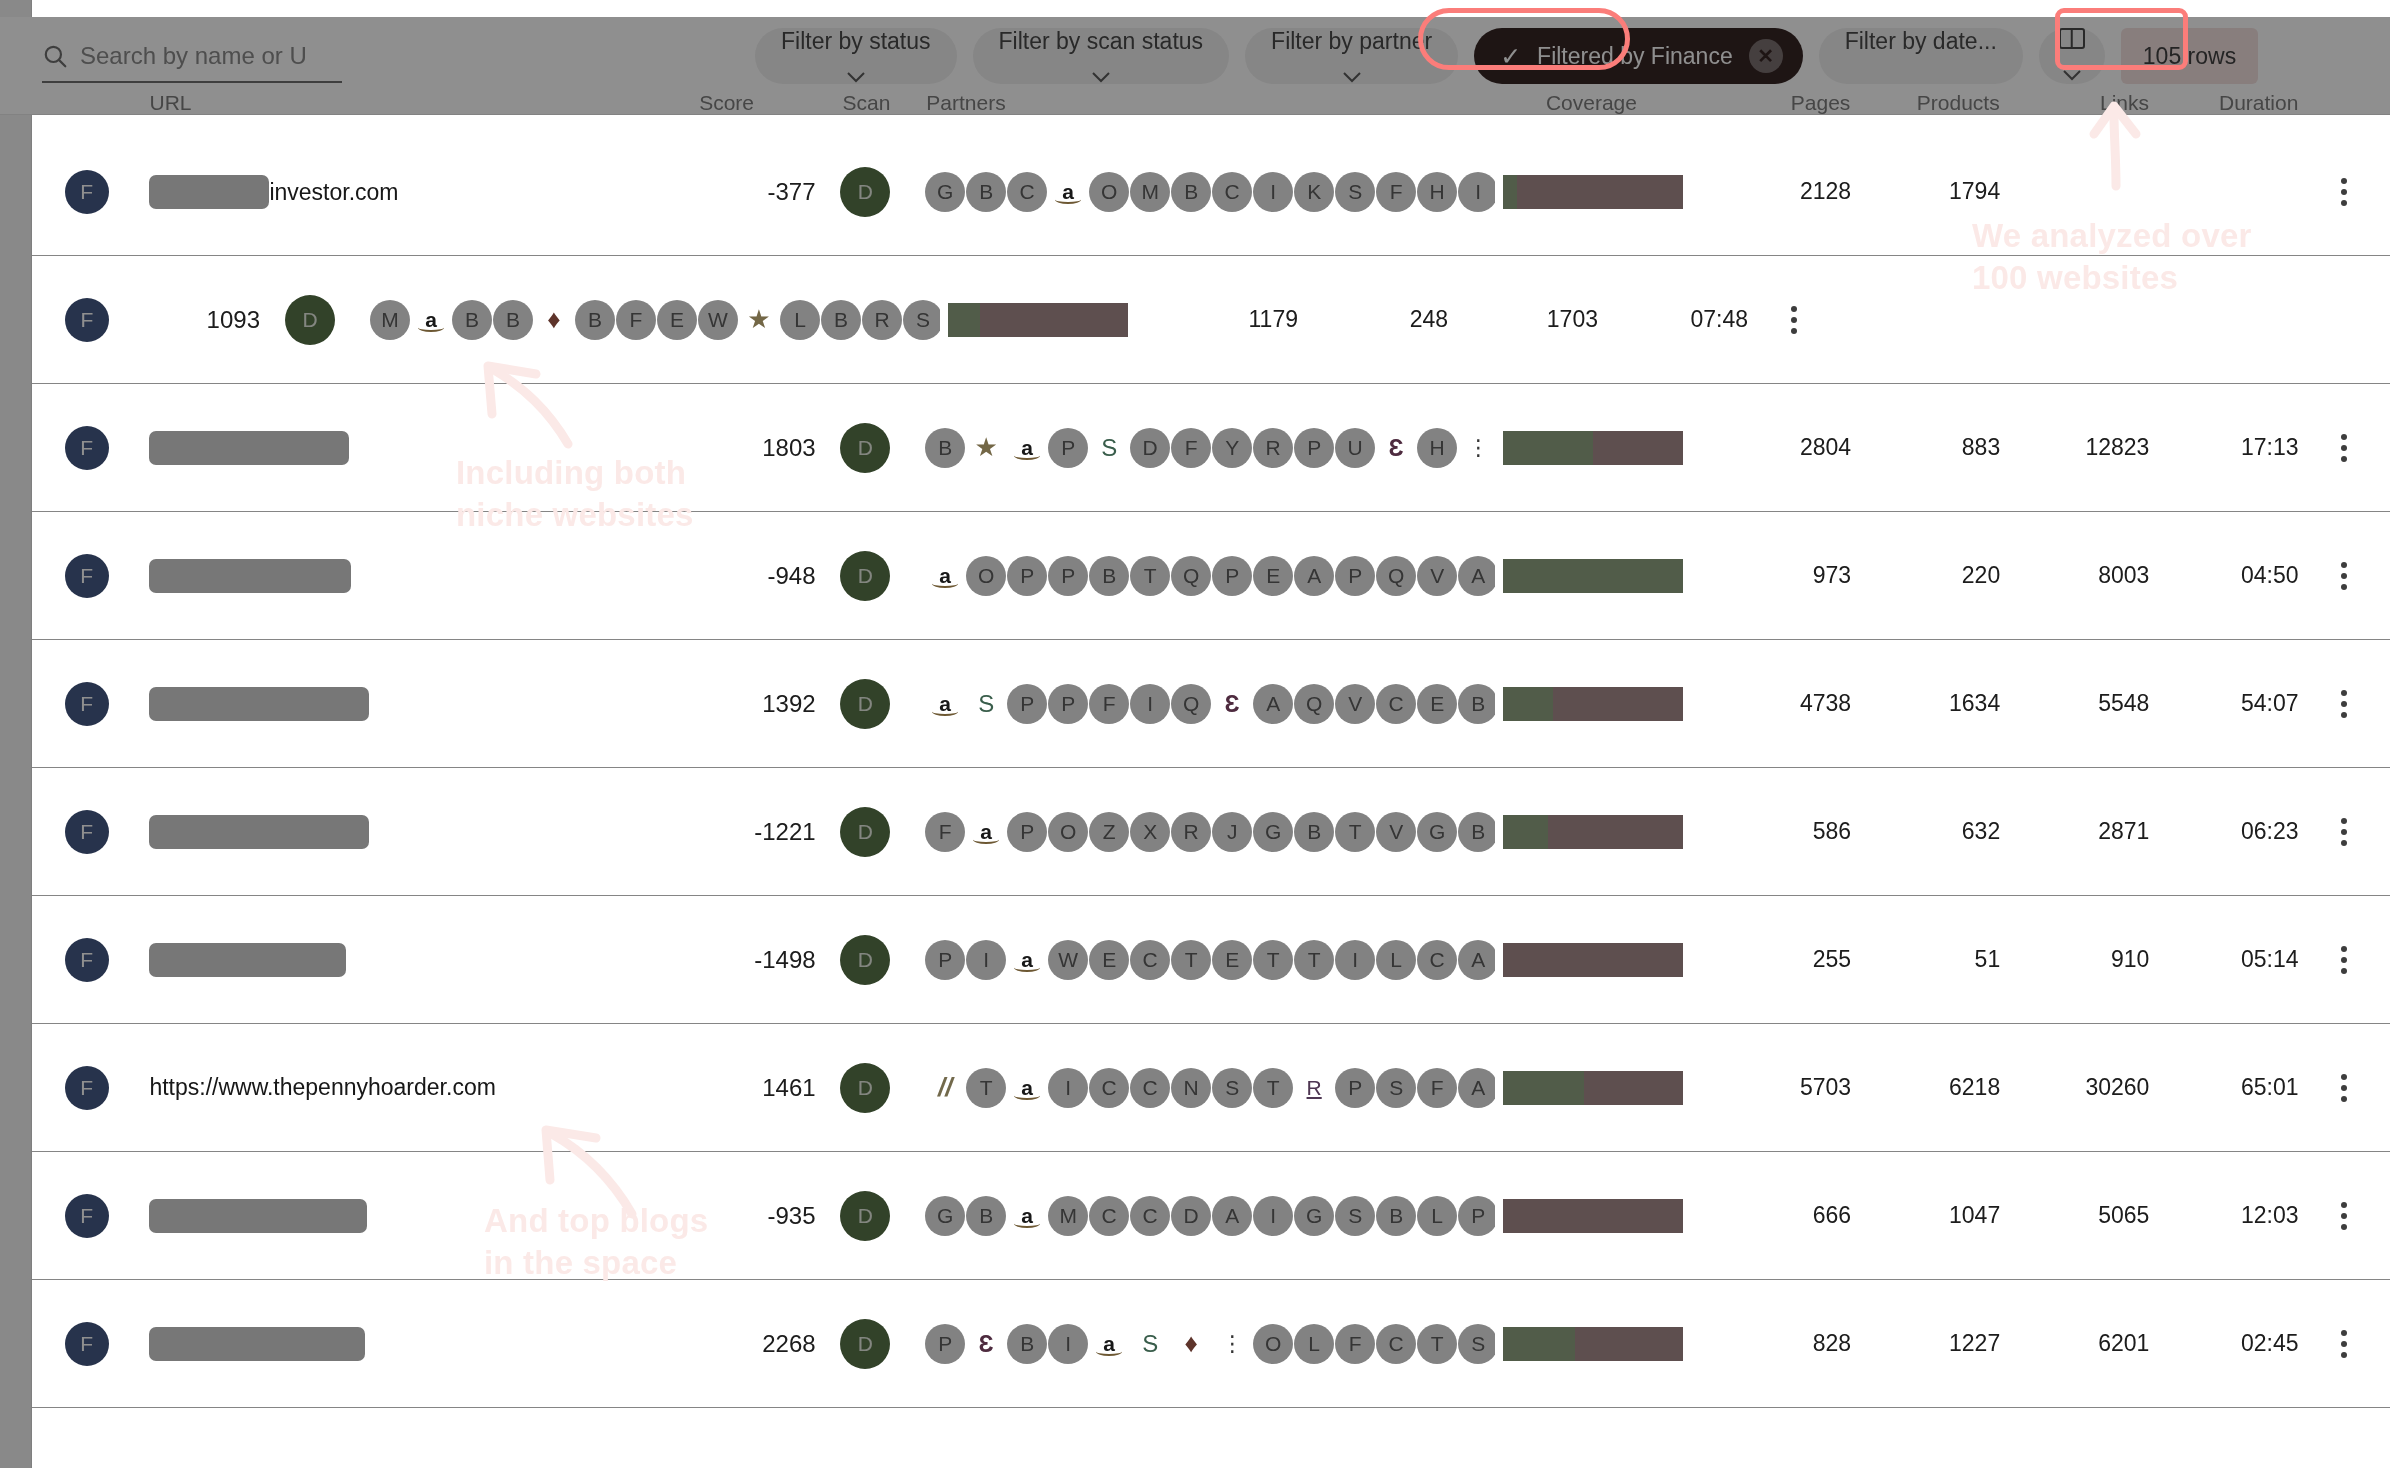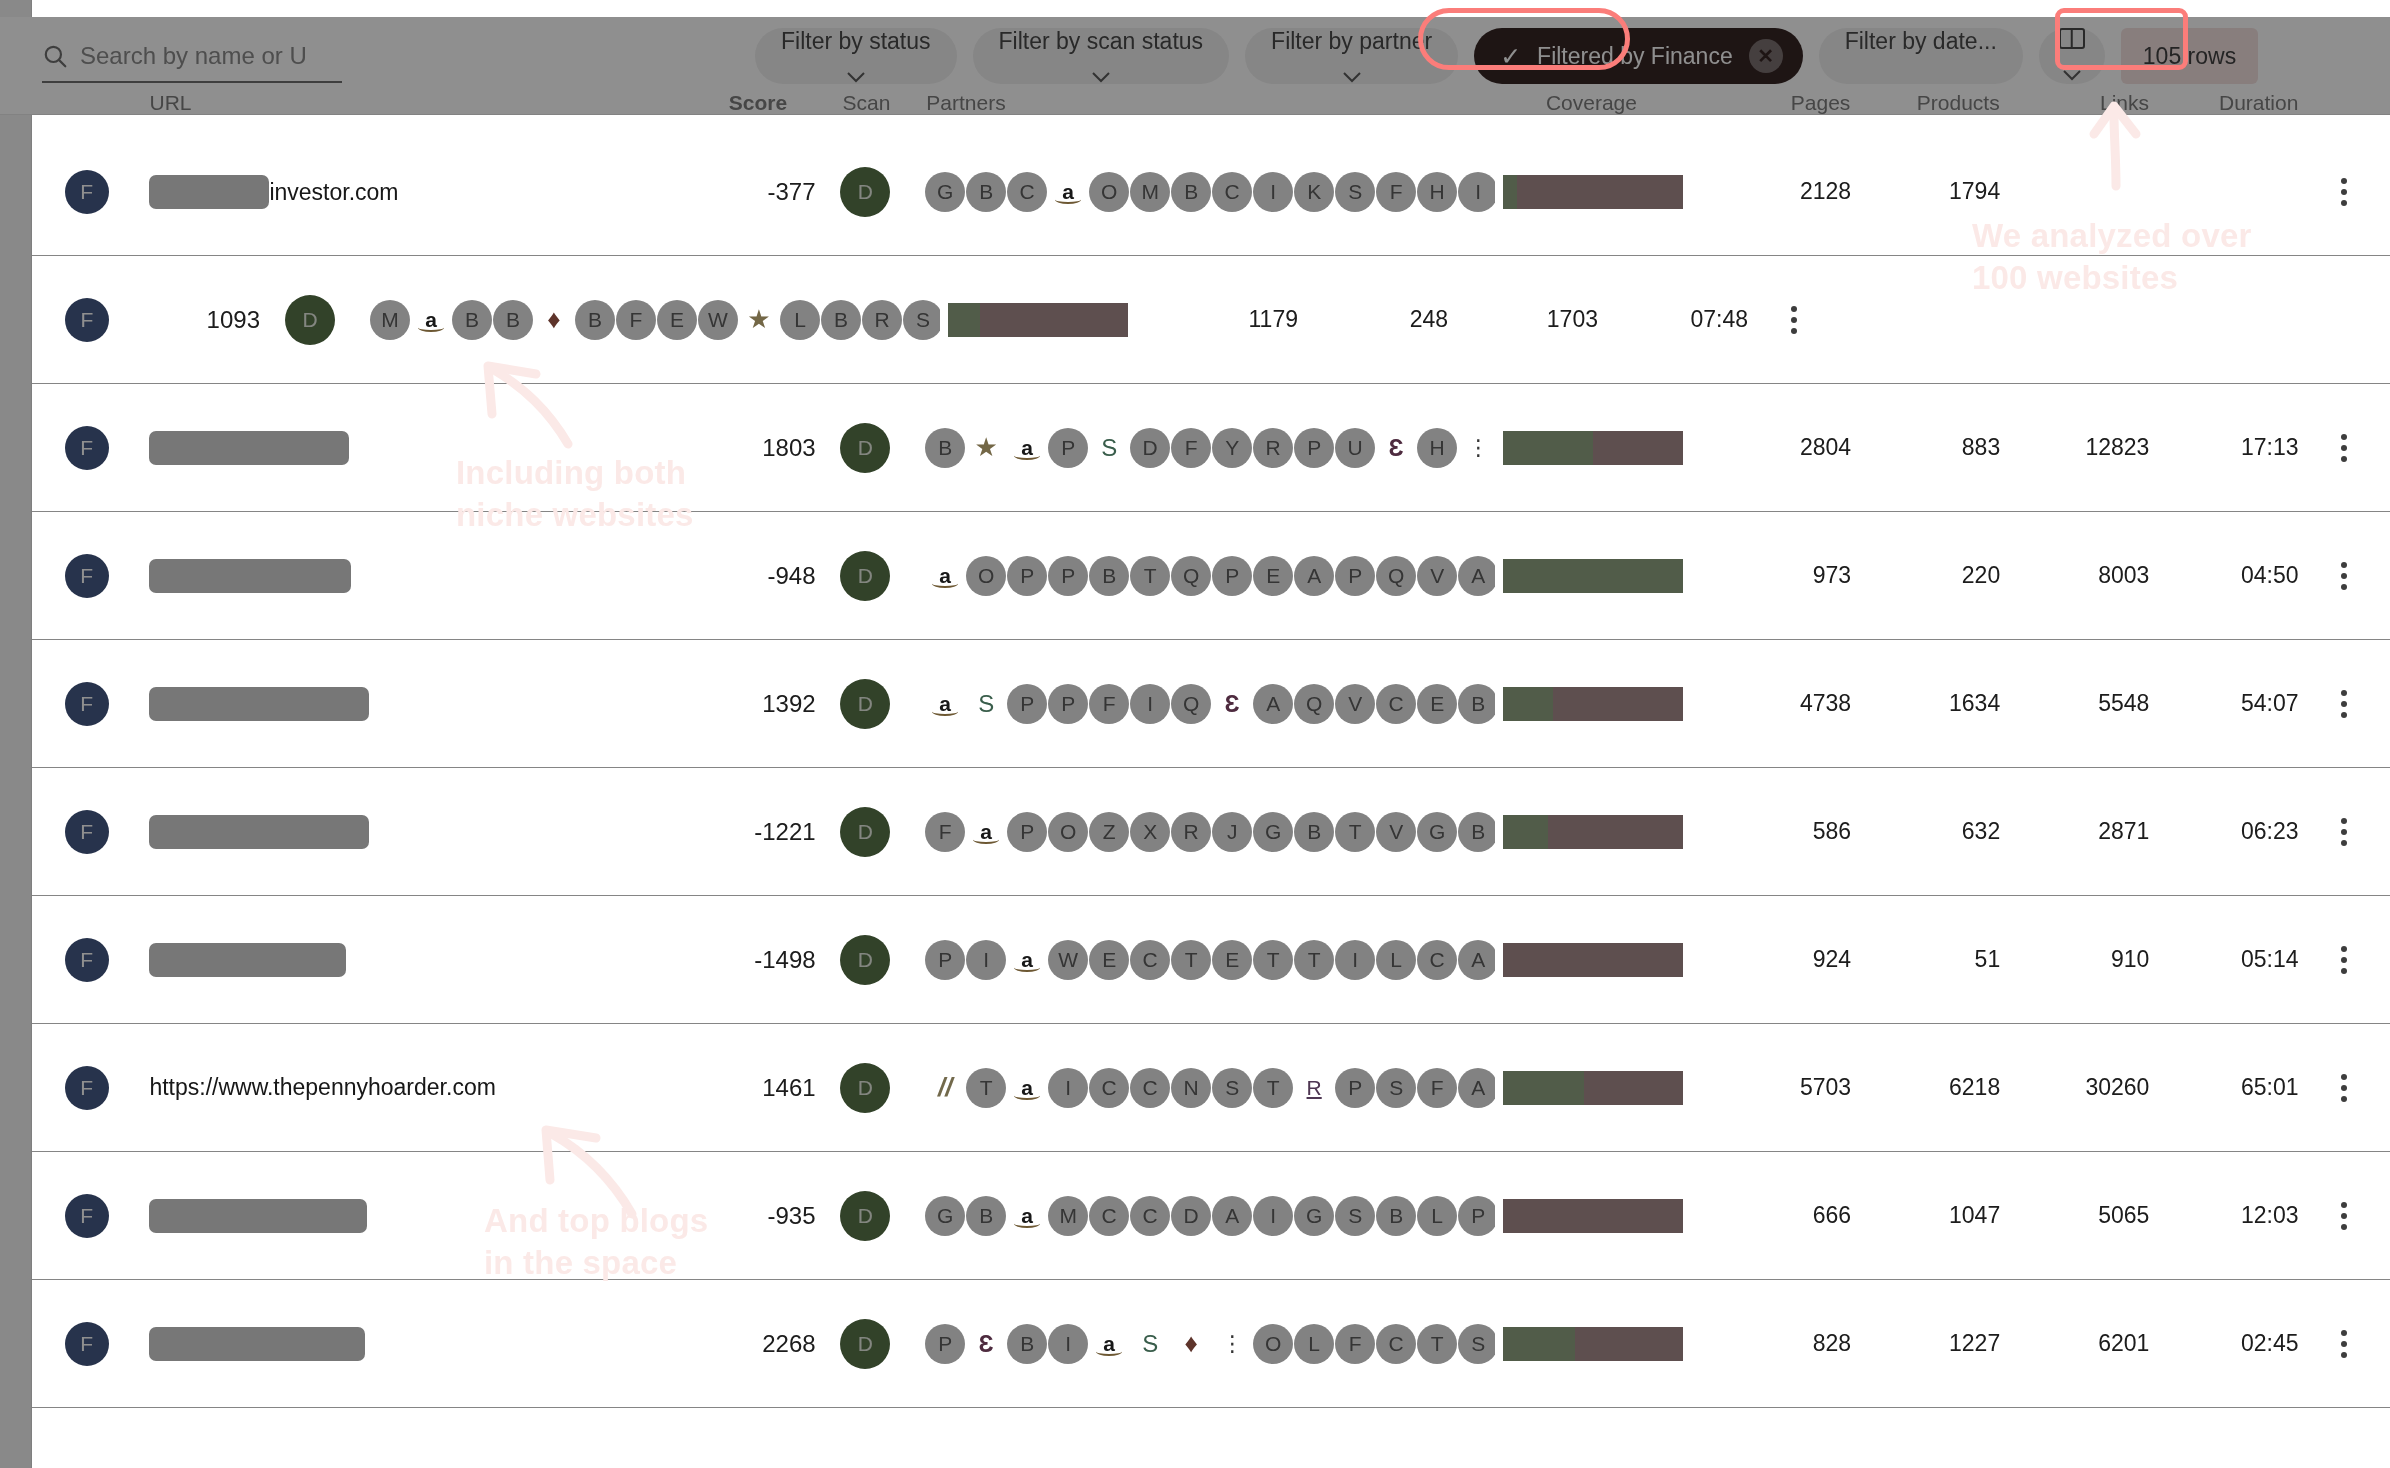--- a/index.html
+++ b/index.html
@@ -110,21 +110,21 @@
   .c-score { width: 130px; text-align: right; padding-right: 12px; }
   .c-scan  { width: 76px;  display: flex; justify-content: center; }
   .c-partners { width: 580px; padding-left: 22px; }
   .c-coverage { width: 220px; display: flex; justify-content: center; }
   .c-pages { width: 150px; text-align: right; }
   .c-products { width: 150px; text-align: right; }
   .c-links { width: 150px; text-align: right; }
   .c-duration { width: 150px; text-align: right; }
   .c-menu  { width: 92px; display: flex; justify-content: center; }
 
-  .thead .c-score { text-align: center; padding-right: 12px; font-weight: bold; }
+  .thead .c-score { text-align: left; padding-right: 12px; }
   .thead .c-partners { padding-left: 22px; }
   .thead .c-coverage { display: block; text-align: center; }
 
   .badge-f {
     width: 44px; height: 44px; border-radius: 50%;
     background: #3b5ba0; color: #fff;
     display: flex; align-items: center; justify-content: center;
     font-size: 21px;
   }
   .redact {
@@ -561,21 +561,21 @@
                 <span class="pav">C</span>
                 <span class="pav">A</span>
               </div>
             </div>
             <div class="c-coverage">
               <span class="cov">
                 <span class="g" style="width:0%"></span>
                 <span class="r" style="width:100%"></span>
               </span>
             </div>
-            <div class="c-pages"><span class="num">924</span></div>
+            <div class="c-pages"><span class="num">255</span></div>
             <div class="c-products"><span class="num">51</span></div>
             <div class="c-links"><span class="num">910</span></div>
             <div class="c-duration"><span class="num">05:14</span></div>
             <div class="c-menu">
               <span class="kebab">
                 <i></i>
                 <i></i>
                 <i></i>
               </span>
             </div>

